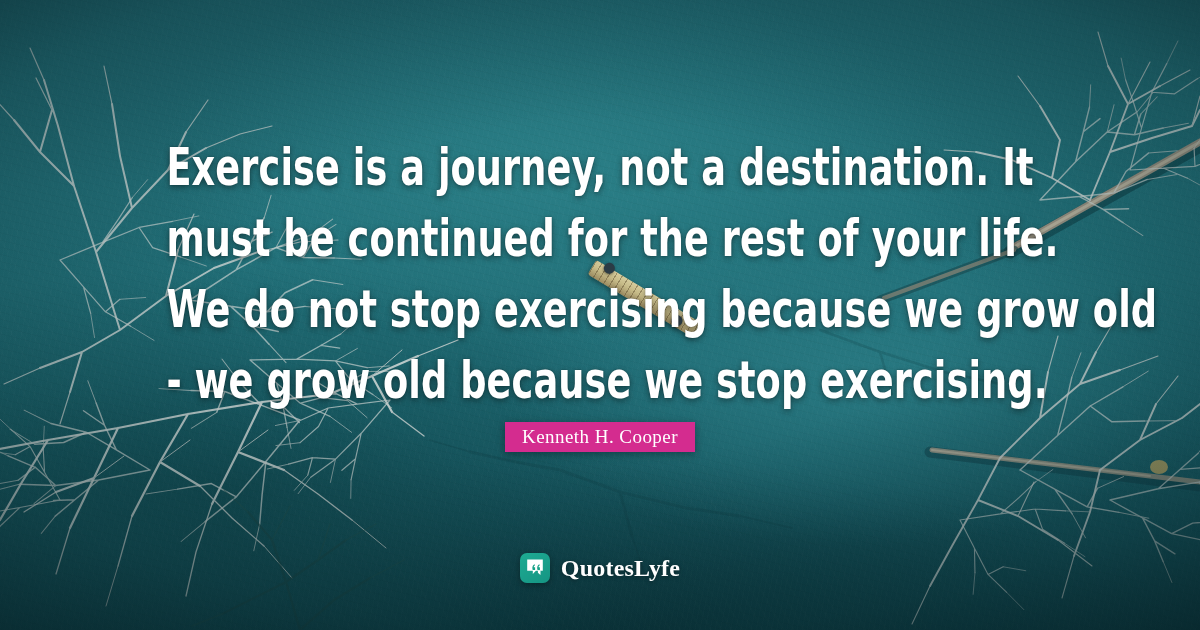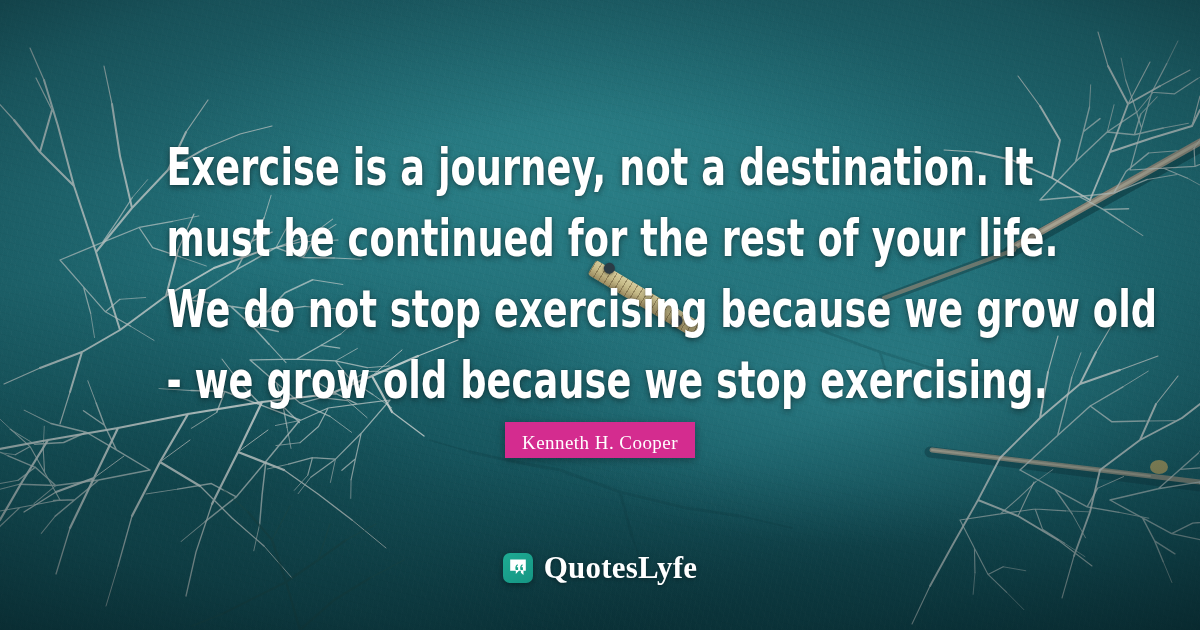--- a/index.html
+++ b/index.html
@@ -106,21 +106,21 @@
     text-align:center;
   }
   .author-badge{
     display:inline-block;
     background:#d42c8f;
     color:#ffffff;
     font-family:"Liberation Serif","DejaVu Serif", serif;
     font-size:19px;
     font-weight:400;
     letter-spacing:.45px;
-    padding:11px 17px 6px 17px;
+    padding:5px 17px 6px 17px;
     line-height:19px;
     box-shadow:0 2px 8px rgba(0,0,0,.34);
   }
 
   
   .brand{
     position:absolute; left:0; right:0; top:553px;
     display:flex; align-items:center; justify-content:center; gap:11px;
   }
   .brand-icon{
@@ -128,21 +128,21 @@
     border-radius:7px;
     background:linear-gradient(145deg,#1eab93 0%,#159583 100%);
     display:flex; align-items:center; justify-content:center;
     box-shadow:0 2px 6px rgba(0,0,0,.35);
     flex:0 0 auto;
   }
   .brand-icon svg{ display:block; }
   .brand-name{
     font-family:"Liberation Serif","DejaVu Serif", serif;
     font-weight:700;
-    font-size:31px;
+    font-size:24px;
     letter-spacing:.2px;
     color:#ffffff;
     text-shadow:0 1px 4px rgba(0,0,0,.40);
     line-height:30px;
   }
 </style>
 </head>
 <body>
 
 <div class="quote-card">

